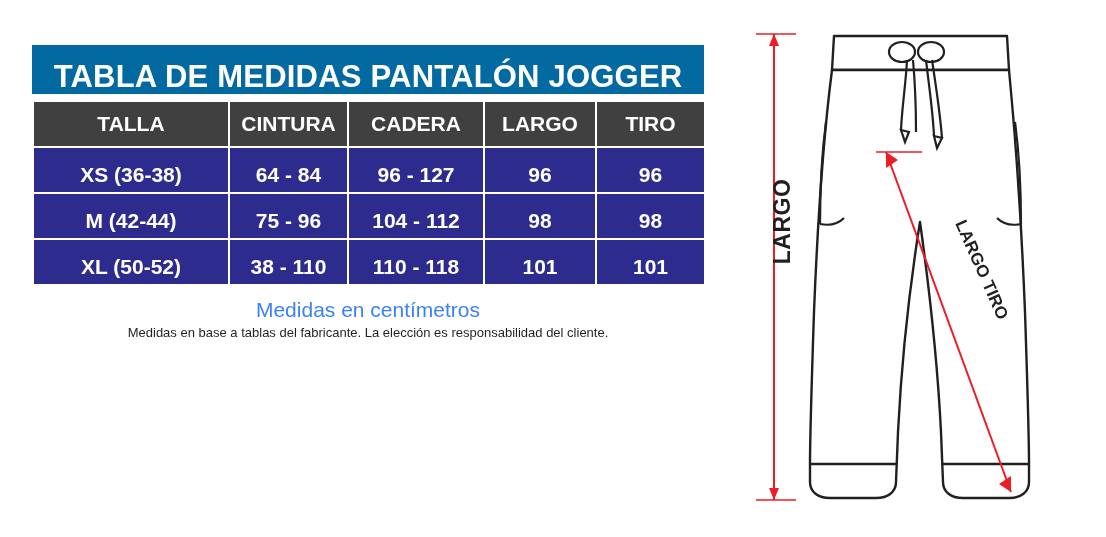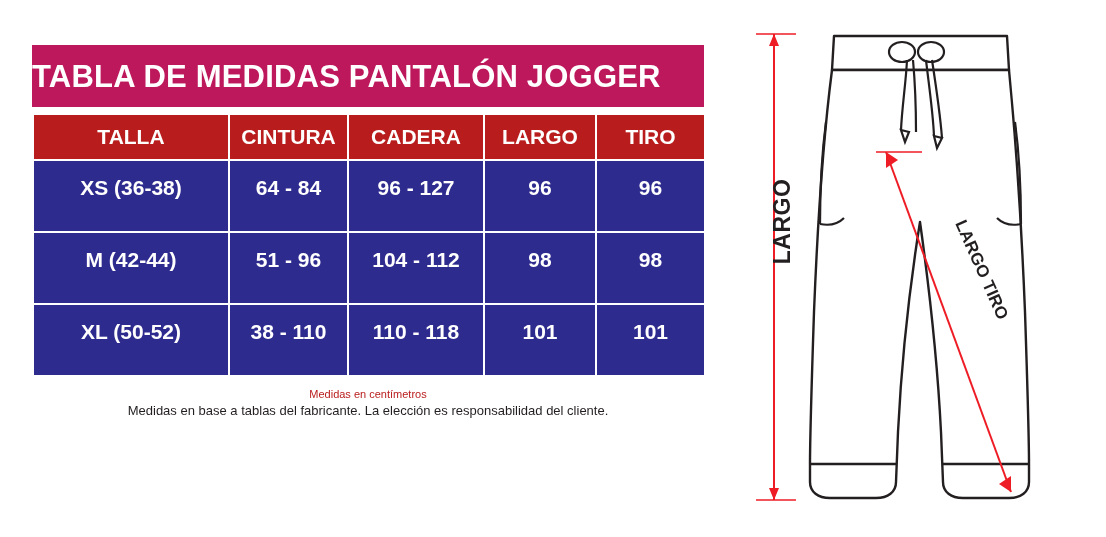--- a/index.html
+++ b/index.html
@@ -21,66 +21,66 @@
   }
 
   
   .table-panel {
     position: absolute;
     left: 32px;
     top: 45px;
     width: 672px;
   }
   .title-bar {
-    background: #be185d;
+    background: #0369a1;
     color: #ffffff;
-    text-align: left;
+    text-align: center;
     font-size: 31px;
     font-weight: bold;
     letter-spacing: 0.2px;
-    padding: 16px 0 15px 0;
+    padding: 16px 0 2px 0;
     line-height: 1;
   }
   table.size-table {
     border-collapse: collapse;
     width: 672px;
     table-layout: fixed;
     margin-top: 6px;
   }
   table.size-table th,
   table.size-table td {
     border: 2px solid #ffffff;
     text-align: center;
     color: #ffffff;
     font-weight: bold;
     line-height: 1;
   }
   table.size-table th {
-    background: #b91c1c;
+    background: #404040;
     font-size: 21px;
     padding: 11px 0 12px 0;
   }
   table.size-table td {
     background: #2e2b8f;
     font-size: 21px;
-    padding: 16px 0 33px 0;
+    padding: 16px 0 7px 0;
   }
   table.size-table col.c-talla    { width: 196px; }
   table.size-table col.c-cintura  { width: 119px; }
   table.size-table col.c-cadera   { width: 136px; }
   table.size-table col.c-largo    { width: 112px; }
   table.size-table col.c-tiro     { width: 109px; }
 
   .notes {
     text-align: center;
     margin-top: 10px;
   }
   .note-line-1 {
-    font-size: 11px;
-    color: #b91c1c;
+    font-size: 21px;
+    color: #3b82f6;
     line-height: 1.35;
   }
   .note-line-2 {
     font-size: 13px;
     color: #231f20;
     line-height: 1.35;
   }
 
   
   .diagram {
@@ -144,21 +144,21 @@
       <tbody>
         <tr>
           <td>XS (36-38)</td>
           <td>64 - 84</td>
           <td>96 - 127</td>
           <td>96</td>
           <td>96</td>
         </tr>
         <tr>
           <td>M (42-44)</td>
-          <td>51 - 96</td>
+          <td>75 - 96</td>
           <td>104 - 112</td>
           <td>98</td>
           <td>98</td>
         </tr>
         <tr>
           <td>XL (50-52)</td>
           <td>38 - 110</td>
           <td>110 - 118</td>
           <td>101</td>
           <td>101</td>

